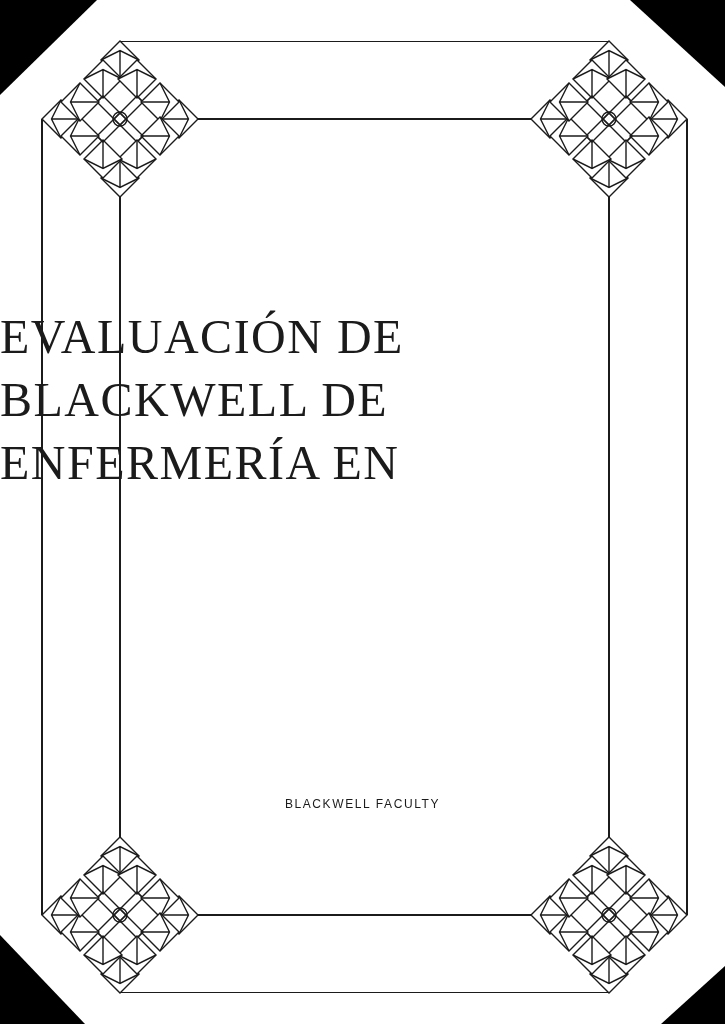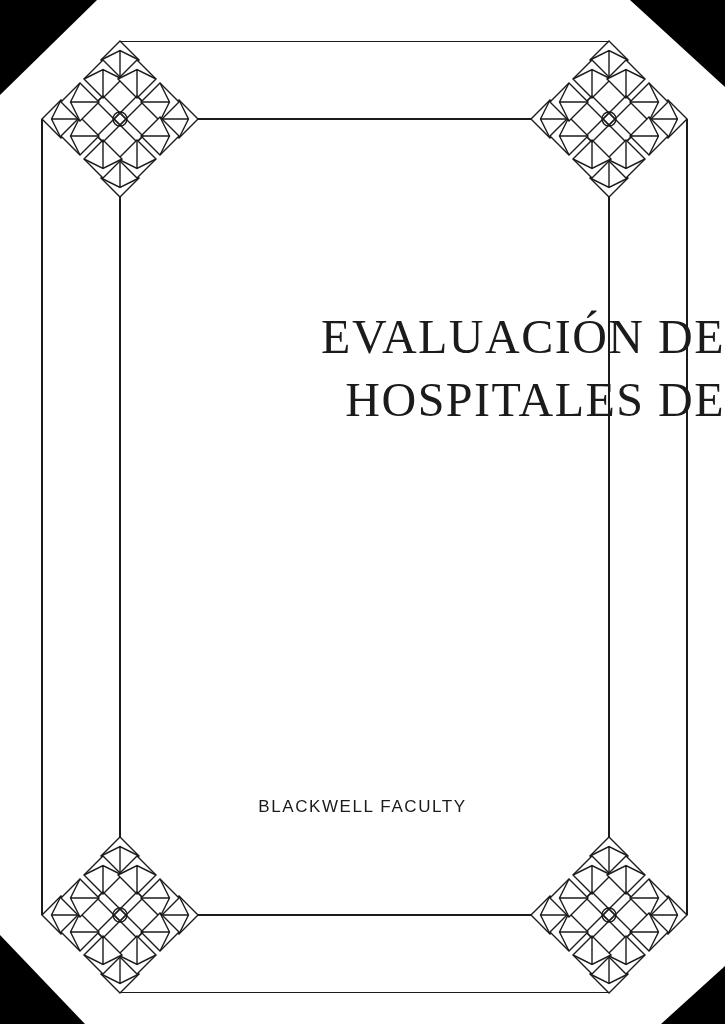--- a/index.html
+++ b/index.html
@@ -71,41 +71,41 @@
     stroke-width: 1.4;
     fill: var(--paper, #ffffff);
   }
 
   
   .title-block {
     position: absolute;
     left: 0;
     right: 0;
     top: 305px;
-    text-align: right;
+    text-align: left;
     z-index: 3;
     color: var(--ink, #1b1b1b);
     font-size: 48px;
     line-height: 63px;
     letter-spacing: 1.5px;
     font-weight: normal;
   }
   .title-line { white-space: nowrap; }
 
   
   .byline {
     position: absolute;
     left: 0;
     right: 0;
     top: 797px;
     text-align: center;
     z-index: 3;
     color: var(--ink, #1b1b1b);
     font-family: "Liberation Sans", sans-serif;
-    font-size: 17px;
+    font-size: 12px;
     letter-spacing: 1.6px;
     font-weight: normal;
   }
 </style>
 </head>
 <body>
 
 <div class="page">
 
   <svg width="0" height="0" style="position:absolute" aria-hidden="true">
@@ -158,18 +158,19 @@
   </svg>
   <svg class="ornament bl" viewBox="0 0 160 160">
     <use href="#ornament" xlink:href="#ornament"></use>
   </svg>
   <svg class="ornament br" viewBox="0 0 160 160">
     <use href="#ornament" xlink:href="#ornament"></use>
   </svg>
 
   <div class="title-block">
     <div class="title-line">EVALUACIÓN DE</div>
-    <div class="title-line">HOSPITALES DE</div>
+    <div class="title-line">BLACKWELL DE</div>
+    <div class="title-line">ENFERMERÍA EN</div>
   </div>
 
   <div class="byline">BLACKWELL FACULTY</div>
 
 </div>
 
 </body></html>

